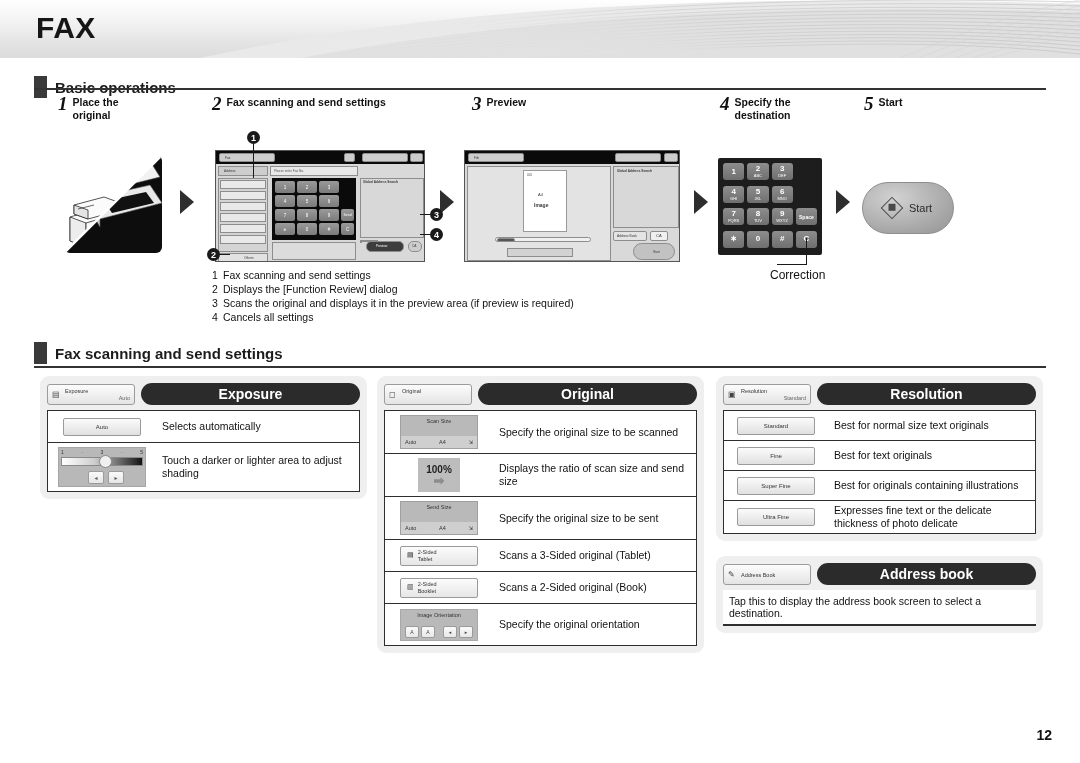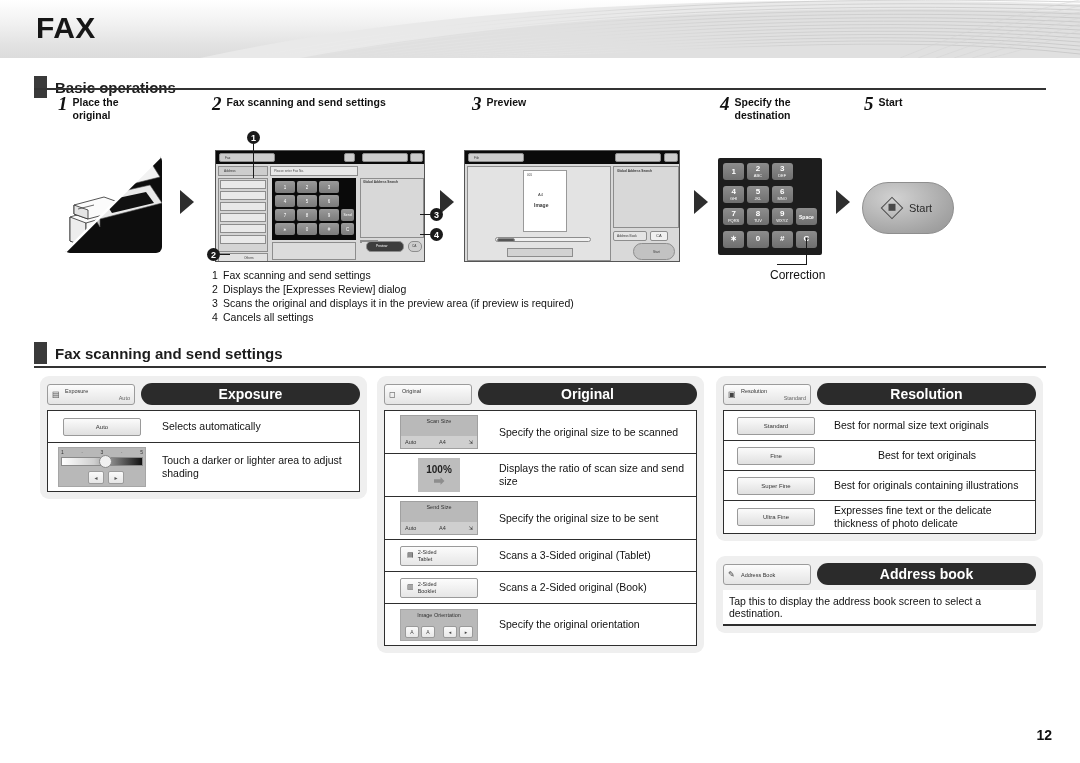--- a/index.html
+++ b/index.html
@@ -515,21 +515,21 @@
 
   <div class="startbtn" style="left:862px; top:182px;">
     <div class="diamond">
         <i></i>
       </div>
     <span>Start</span>
   </div>
 
   <div class="notes" style="left:212px; top:268px;">
     <div><span class="n">1</span><span>Fax scanning and send settings</span></div>
-    <div><span class="n">2</span><span>Displays the [Expresses Review] dialog</span></div>
+    <div><span class="n">2</span><span>Displays the [Function Review] dialog</span></div>
     <div><span class="n">3</span><span>Scans the original and displays it in the preview area (if preview is required)</span></div>
     <div><span class="n">4</span><span>Cancels all settings</span></div>
   </div>
 
   <div class="section-head" style="left:34px; top:342px;">
     <div class="bar"></div>
     <div class="txt">Fax scanning and send settings</div>
   </div>
   <div class="section-rule" style="left:34px; top:366px; width:1012px;"></div>
 
@@ -673,21 +673,21 @@
       </div>
       <div class="pillbtn">Resolution</div>
     </div>
     <div class="rows">
       <div class="row" style="height:30px;">
         <div class="wid" style="width:104px;">
           <div class="tileBtn">Standard</div>
         </div>
         <div class="desc">Best for normal size text originals</div>
       </div>
-      <div class="row" style="height:30px;gap:44px;">
+      <div class="row" style="height:30px;">
         <div class="wid" style="width:104px;">
           <div class="tileBtn">Fine</div>
         </div>
         <div class="desc">Best for text originals</div>
       </div>
       <div class="row" style="height:30px;">
         <div class="wid" style="width:104px;">
           <div class="tileBtn">Super Fine</div>
         </div>
         <div class="desc">Best for originals containing illustrations</div>

